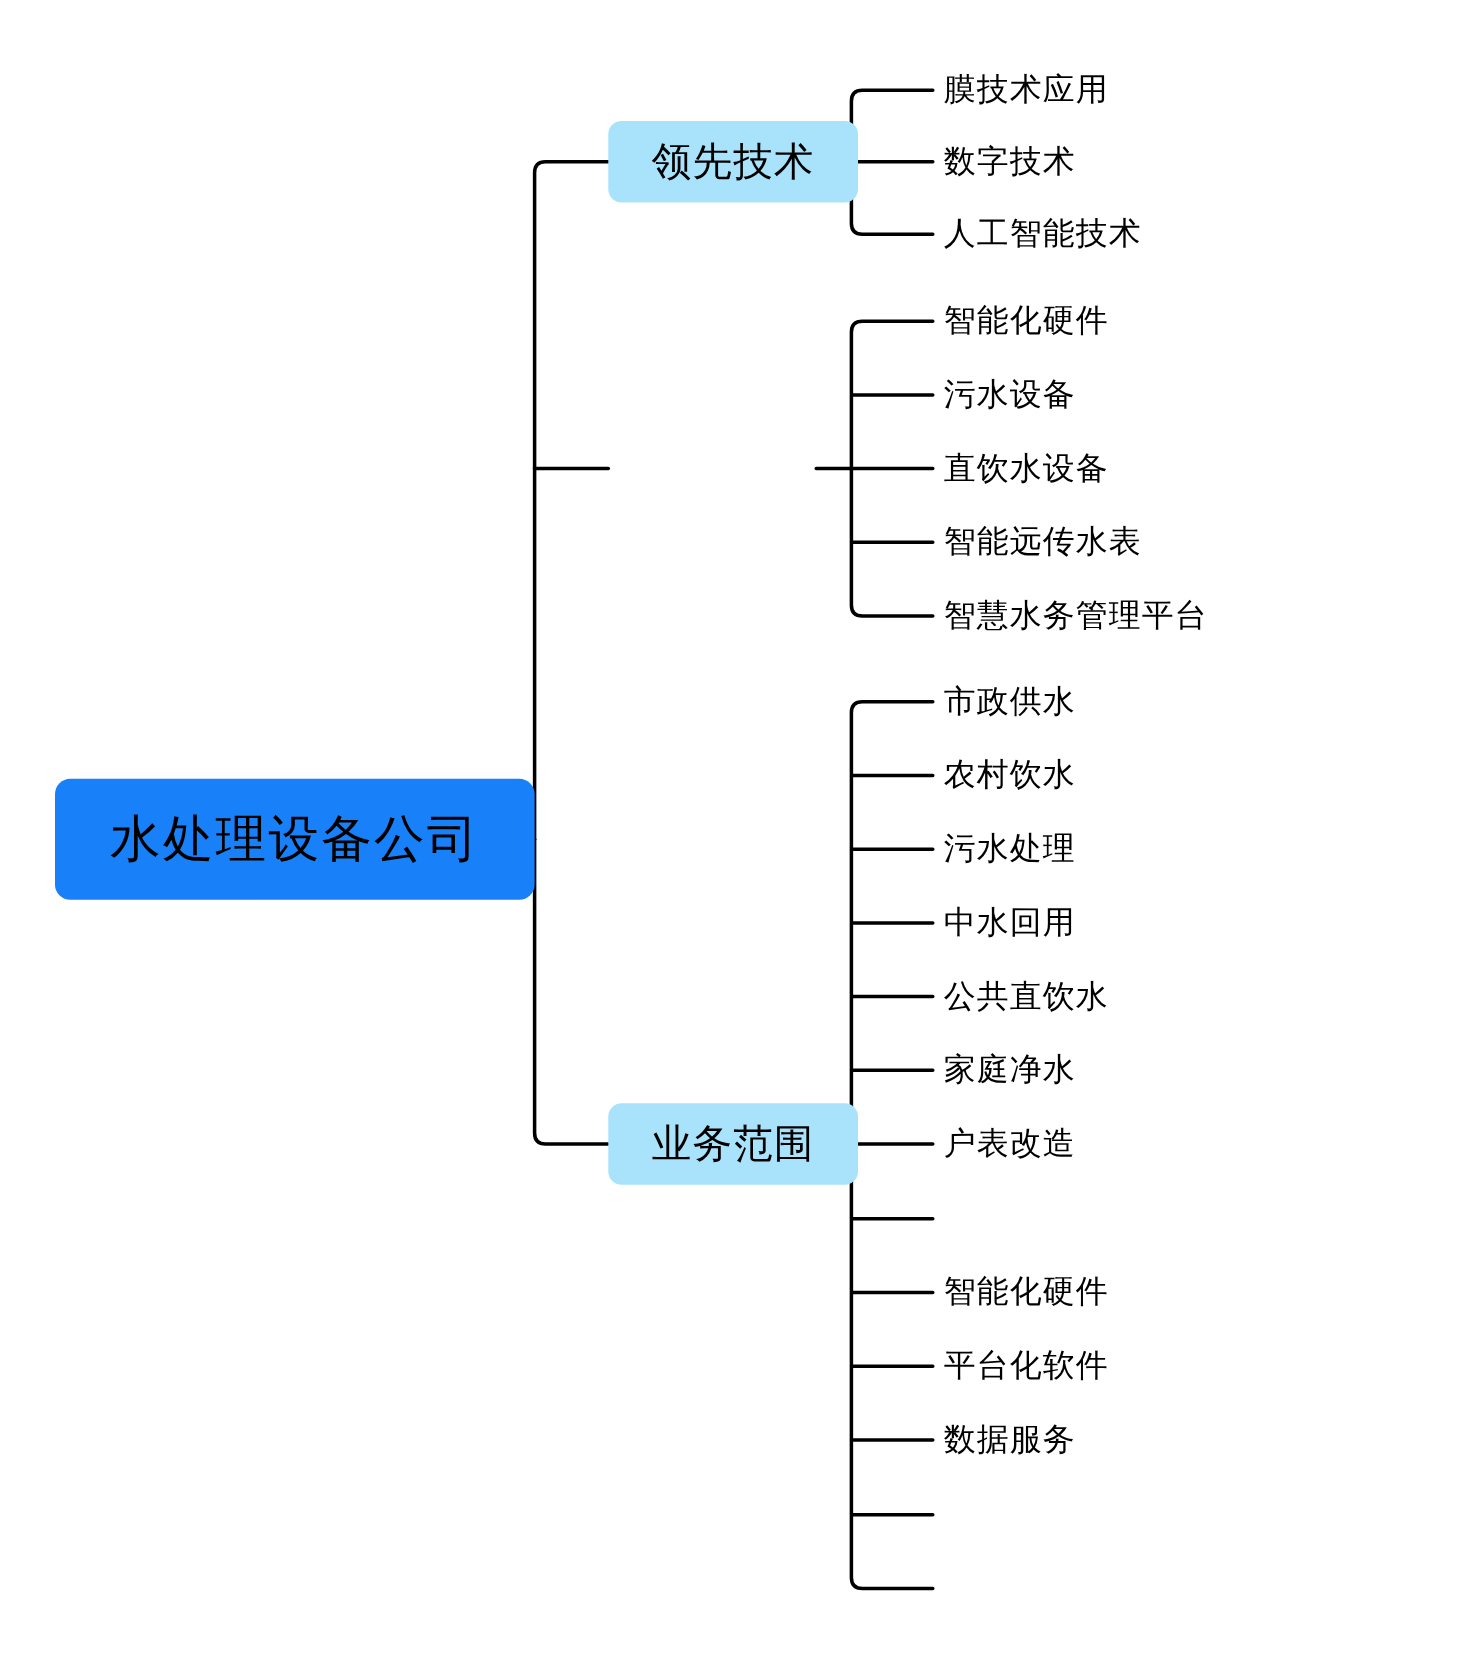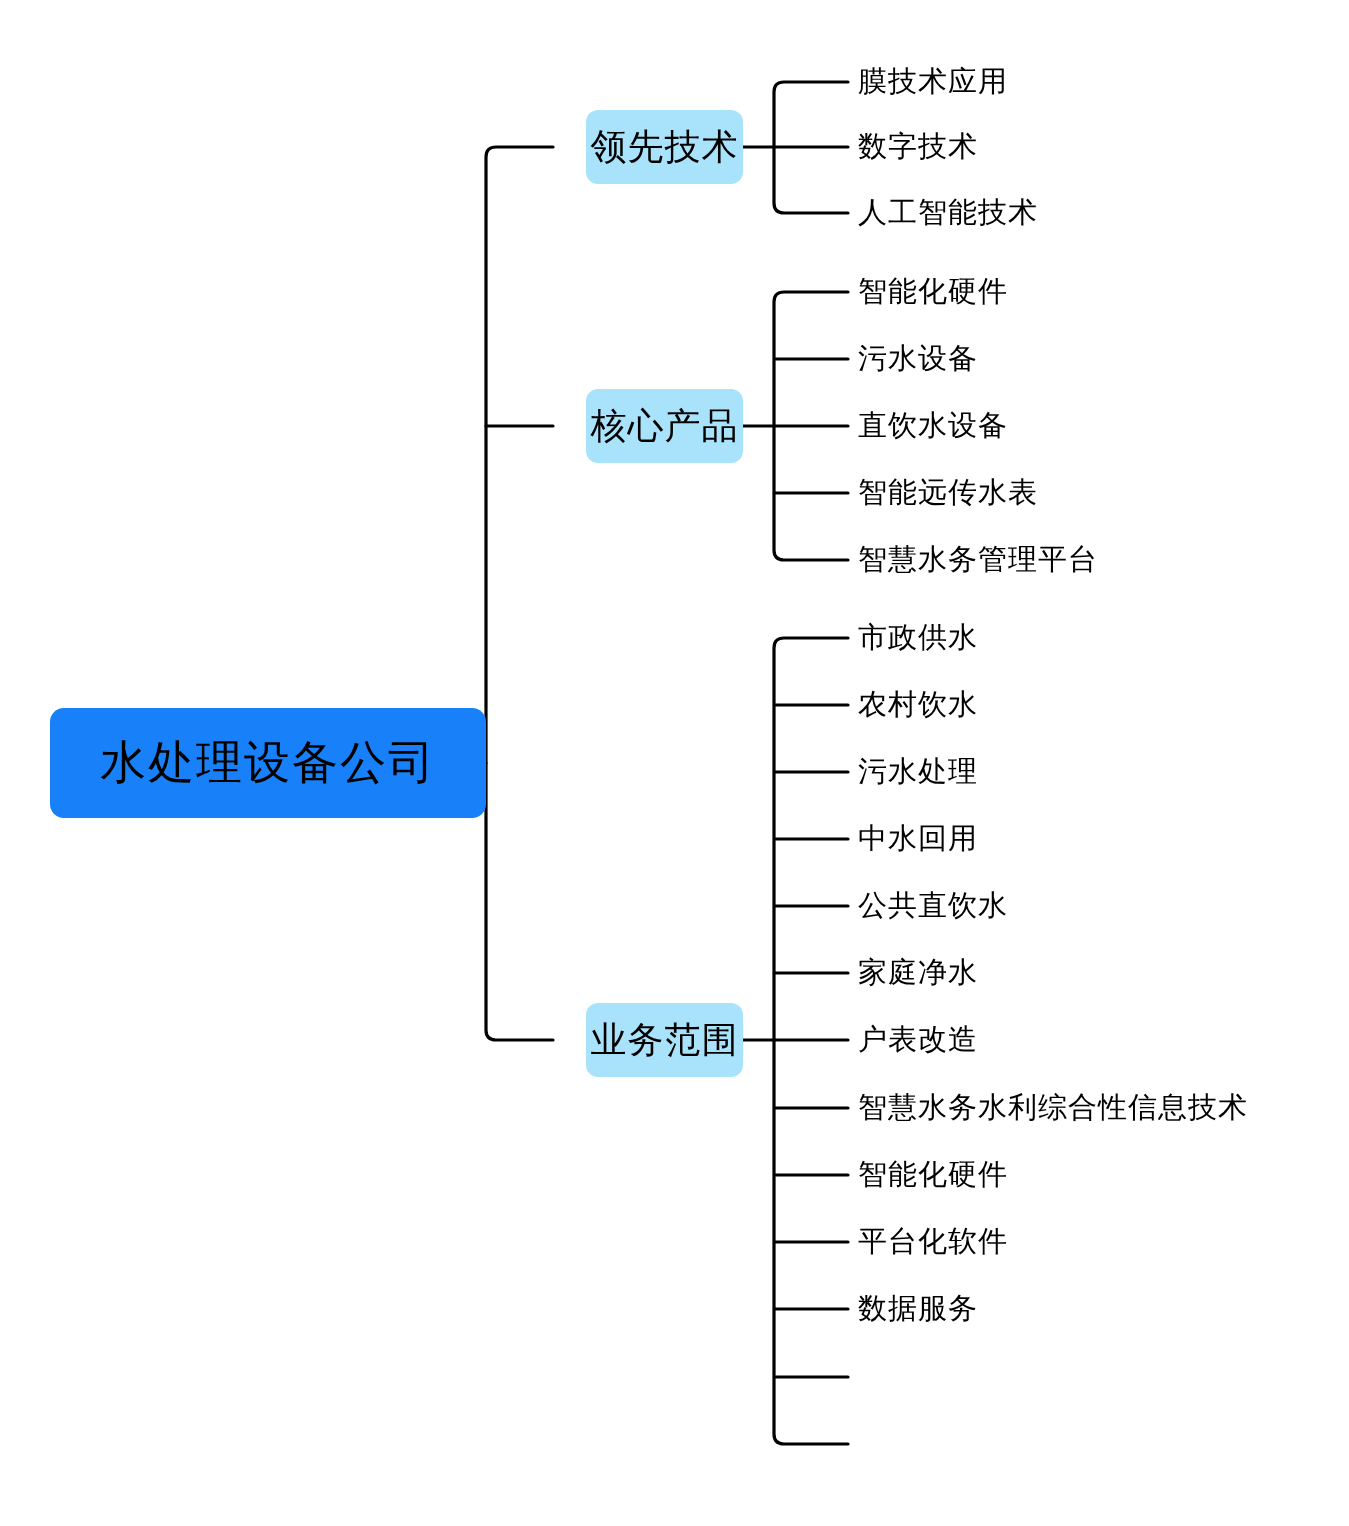--- a/index.html
+++ b/index.html
@@ -40,22 +40,22 @@
     left: 50px;
     top: 763px;
     width: 436px;
     height: 110px;
     background: var(--root-bg, #1880F8);
     border-radius: 14px;
     font-size: 46px;
     letter-spacing: 2px;
   }
   .branch-node {
-    left: 586px;
-    width: 157px;
+    left: 553px;
+    width: 227px;
     height: 74px;
     background: var(--branch-bg, #A9E2FB);
     border-radius: 12px;
     font-size: 36px;
     letter-spacing: 1px;
   }
   .leaf-node {
     position: absolute;
     left: 858px;
     transform: translateY(-50%);
@@ -82,38 +82,36 @@
     <path d="M 848 82 H 784 Q 774 82 774 92 V 203 Q 774 213 784 213 H 848 M 742 147 H 848"></path>
 
     <path d="M 848 292 H 784 Q 774 292 774 302 V 550 Q 774 560 784 560 H 848 M 742 426 H 848 M 774 359 H 848 M 774 493 H 848"></path>
 
     <path d="M 848 638 H 784 Q 774 638 774 648 V 1434 Q 774 1444 784 1444 H 848 M 742 1040 H 848 M 774 705 H 848 M 774 772 H 848 M 774 839 H 848 M 774 906 H 848 M 774 973 H 848 M 774 1108 H 848 M 774 1175 H 848 M 774 1242 H 848 M 774 1309 H 848 M 774 1377 H 848"></path>
   </svg>
 
   <div class="node root-node">水处理设备公司</div>
 
   <div class="node branch-node" style="top:147px">领先技术</div>
-  <div class="node branch-node" style="top:426px">核心产品</div>
   <div class="node branch-node" style="top:1040px">业务范围</div>
 
   <div class="leaf-node" style="top:82px">膜技术应用</div>
   <div class="leaf-node" style="top:147px">数字技术</div>
   <div class="leaf-node" style="top:213px">人工智能技术</div>
 
   <div class="leaf-node" style="top:292px">智能化硬件</div>
   <div class="leaf-node" style="top:359px">污水设备</div>
   <div class="leaf-node" style="top:426px">直饮水设备</div>
   <div class="leaf-node" style="top:493px">智能远传水表</div>
   <div class="leaf-node" style="top:560px">智慧水务管理平台</div>
 
   <div class="leaf-node" style="top:638px">市政供水</div>
   <div class="leaf-node" style="top:705px">农村饮水</div>
   <div class="leaf-node" style="top:772px">污水处理</div>
   <div class="leaf-node" style="top:839px">中水回用</div>
   <div class="leaf-node" style="top:906px">公共直饮水</div>
   <div class="leaf-node" style="top:973px">家庭净水</div>
   <div class="leaf-node" style="top:1040px">户表改造</div>
-  <div class="leaf-node" style="top:1108px">智慧水务水利综合性信息技术</div>
   <div class="leaf-node" style="top:1175px">智能化硬件</div>
   <div class="leaf-node" style="top:1242px">平台化软件</div>
   <div class="leaf-node" style="top:1309px">数据服务</div>
 
 </div>
 
 </body></html>

